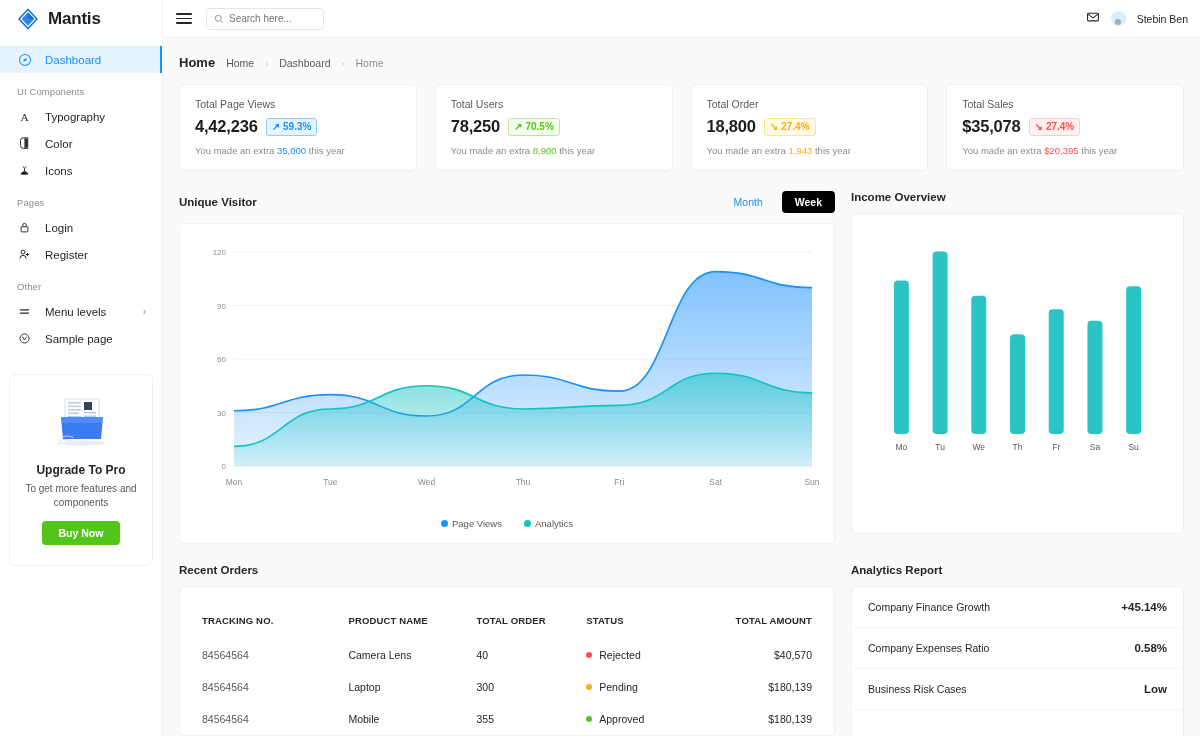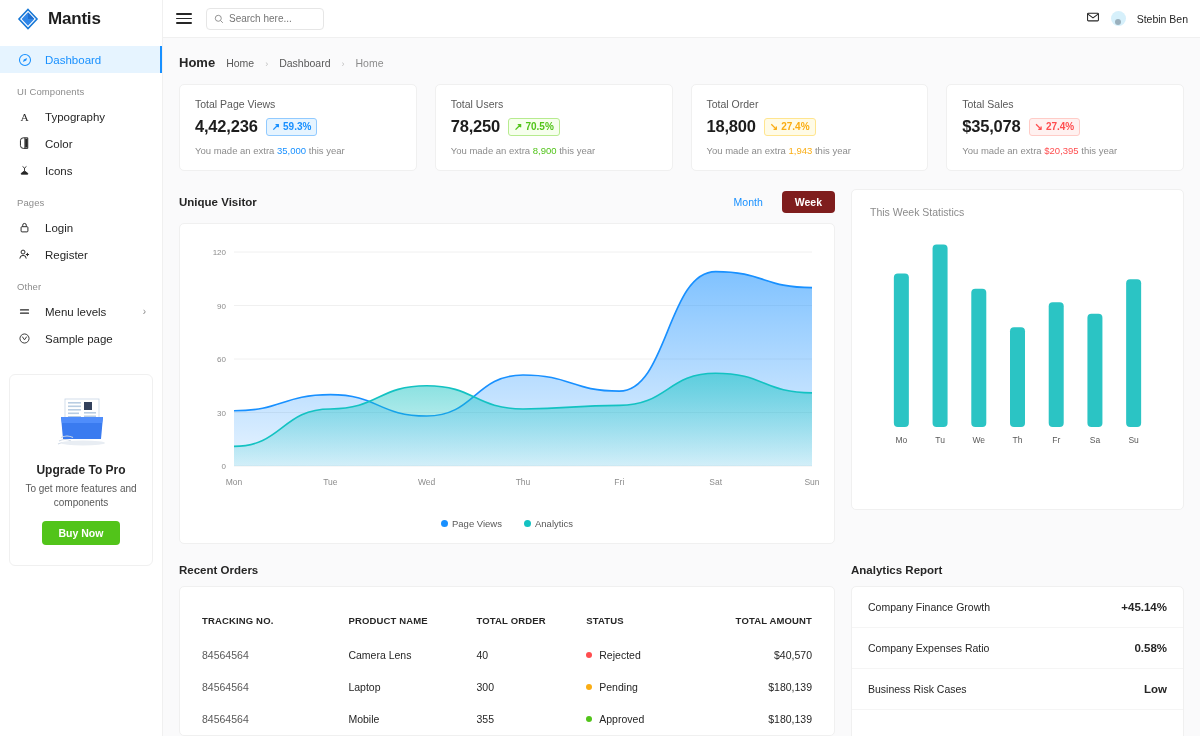--- a/index.html
+++ b/index.html
@@ -114,21 +114,21 @@
   
   .mid-row { display:flex; gap:16px; margin-top:18px; }
   .left-col { width: 656px; flex:0 0 656px;}
   .right-col { flex:1; }
 
   .sec-head { display:flex; align-items:center; padding: 2px 0 10px 0; }
   .sec-title { font-size:11.5px; font-weight:700; color:#262626;}
   .toggle-wrap { margin-left:auto; display:flex; align-items:flex-start; gap:6px;}
   .tgl { font-size:10.5px; padding: 5px 13px; border-radius:4px; cursor:pointer; border:none;
          font-family:"Liberation Sans",sans-serif; background:transparent; color:#1890ff; }
-  .tgl.active { background:#7f1d1d; color:#fff; font-weight:600;}
+  .tgl.active { background:#000000; color:#fff; font-weight:600;}
 
   .panel { background:#fff; border:1px solid #f0f0f0; border-radius:5px; }
 
   .visitor-panel { height: 321px; padding: 14px 12px 8px 12px; position:relative;}
   .legend { display:flex; align-items:center; justify-content:center; gap:22px; margin-top:4px;}
   .legend-item { display:flex; align-items:center; gap:4px; font-size:9.5px; color:#595959;}
   .legend-dot { width:7px; height:7px; border-radius:50%;}
 
   .income-panel { height: 321px; padding: 16px 18px 10px 18px;}
   .income-sub { font-size:10.5px; color:#8c8c8c; margin-bottom:5px;}
@@ -454,22 +454,24 @@
               </span>
               <span class="legend-item">
                 <span class="legend-dot" style="background:#13c2c2"></span>
                 <span>Analytics</span>
               </span>
             </div>
           </div>
         </div>
 
         <div class="right-col">
+          <div class="sec-head">
+            <span class="sec-title">Income Overview</span>
+          </div>
           <div class="panel income-panel">
-            <div class="income-sub">This Week Statistics</div>
             <svg id="bar-chart" width="295" height="230" viewBox="0 0 295 230">
                 <rect x="23.857142857142858" y="50.39999999999998" width="15" height="153.60000000000002" rx="4" ry="4" fill="#2bc4c4"></rect>
                 <text x="31.357142857142858" y="220" text-anchor="middle" font-size="8.5" fill="#595959" font-family="Liberation Sans, sans-serif">Mo</text>
                 <rect x="62.57142857142857" y="21.600000000000023" width="15" height="182.39999999999998" rx="4" ry="4" fill="#2bc4c4"></rect>
                 <text x="70.07142857142857" y="220" text-anchor="middle" font-size="8.5" fill="#595959" font-family="Liberation Sans, sans-serif">Tu</text>
                 <rect x="101.28571428571429" y="65.75999999999999" width="15" height="138.24" rx="4" ry="4" fill="#2bc4c4"></rect>
                 <text x="108.78571428571429" y="220" text-anchor="middle" font-size="8.5" fill="#595959" font-family="Liberation Sans, sans-serif">We</text>
                 <rect x="140" y="104.16" width="15" height="99.84" rx="4" ry="4" fill="#2bc4c4"></rect>
                 <text x="147.5" y="220" text-anchor="middle" font-size="8.5" fill="#595959" font-family="Liberation Sans, sans-serif">Th</text>
                 <rect x="178.71428571428572" y="79.19999999999999" width="15" height="124.80000000000001" rx="4" ry="4" fill="#2bc4c4"></rect>

